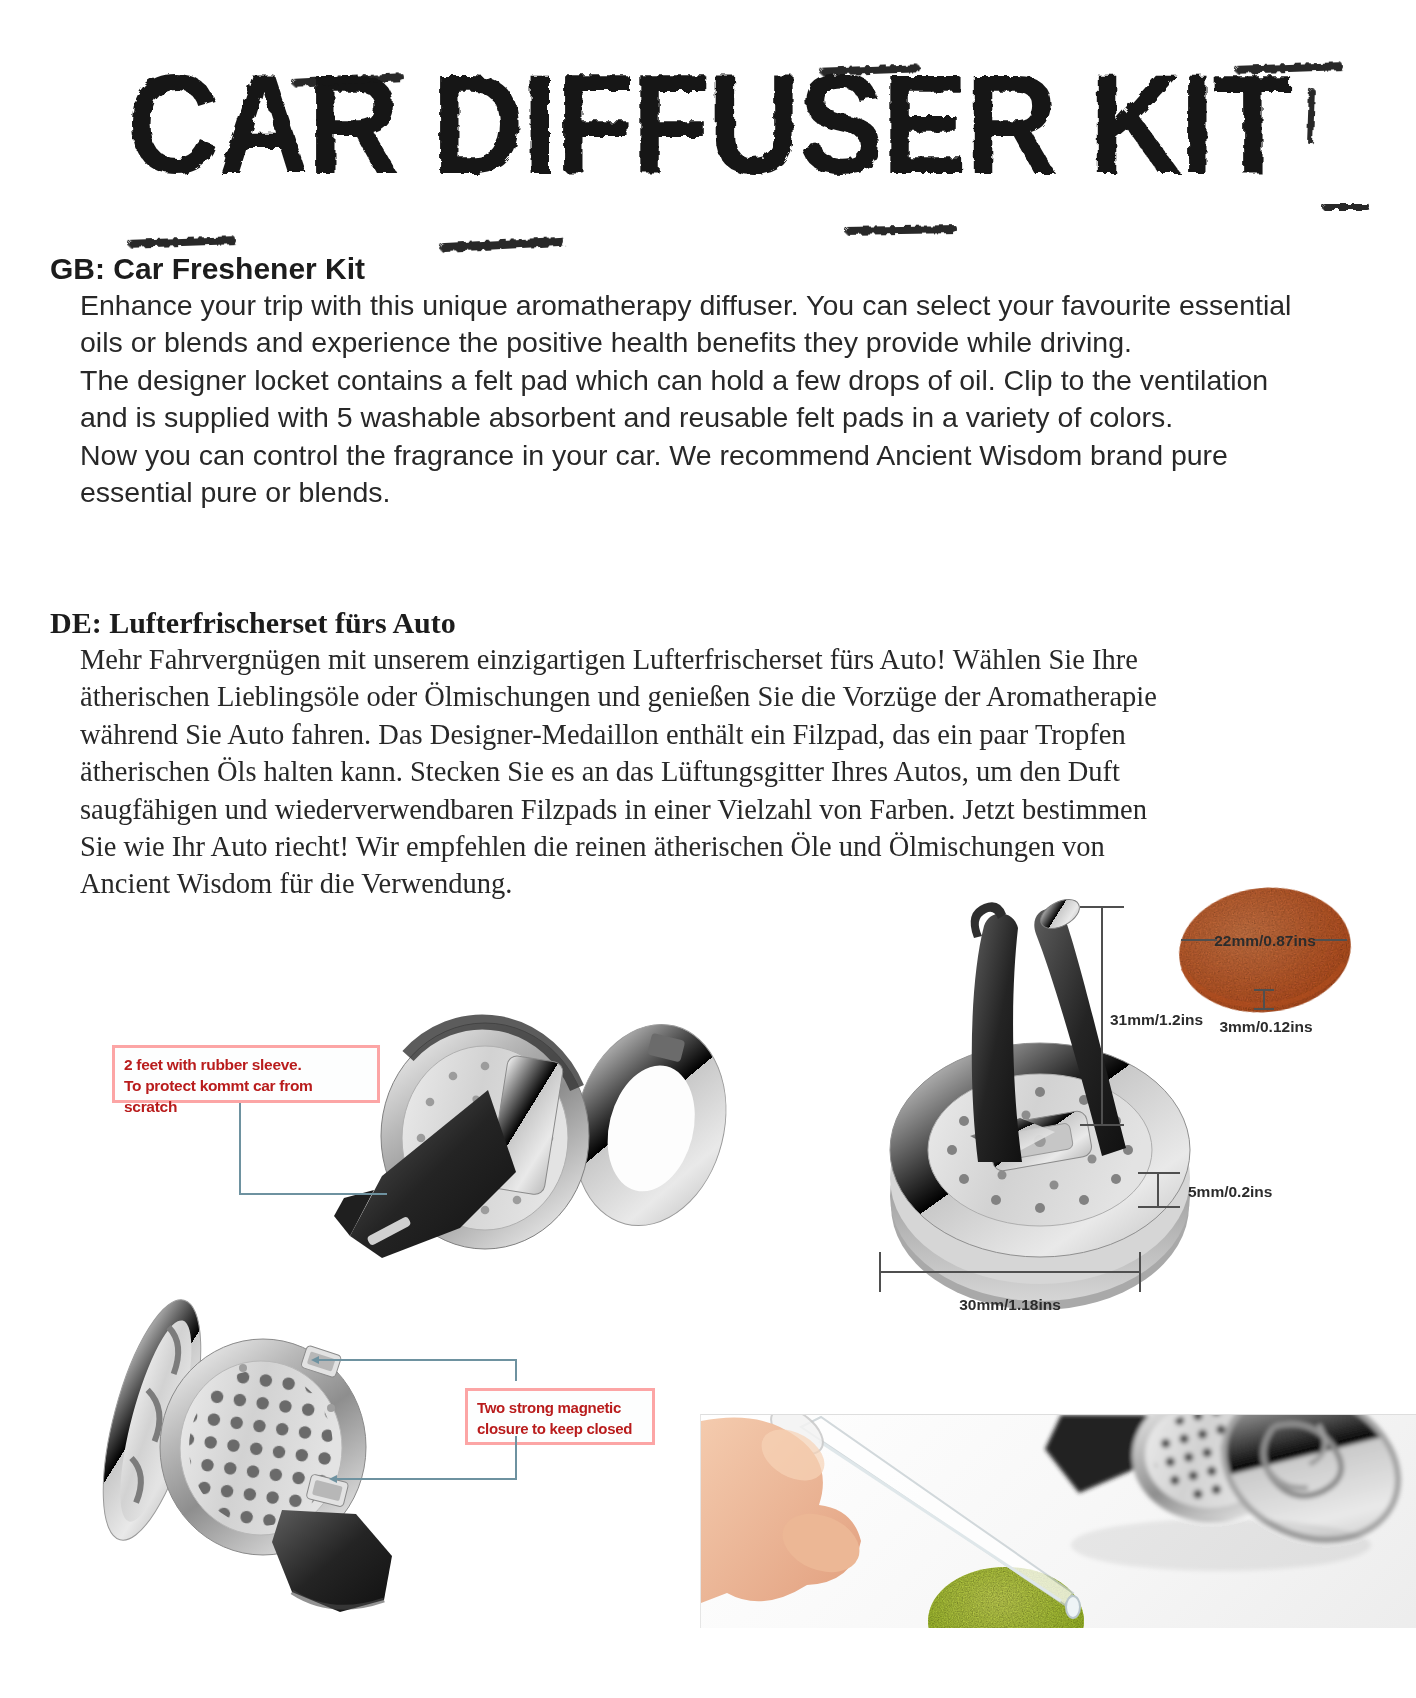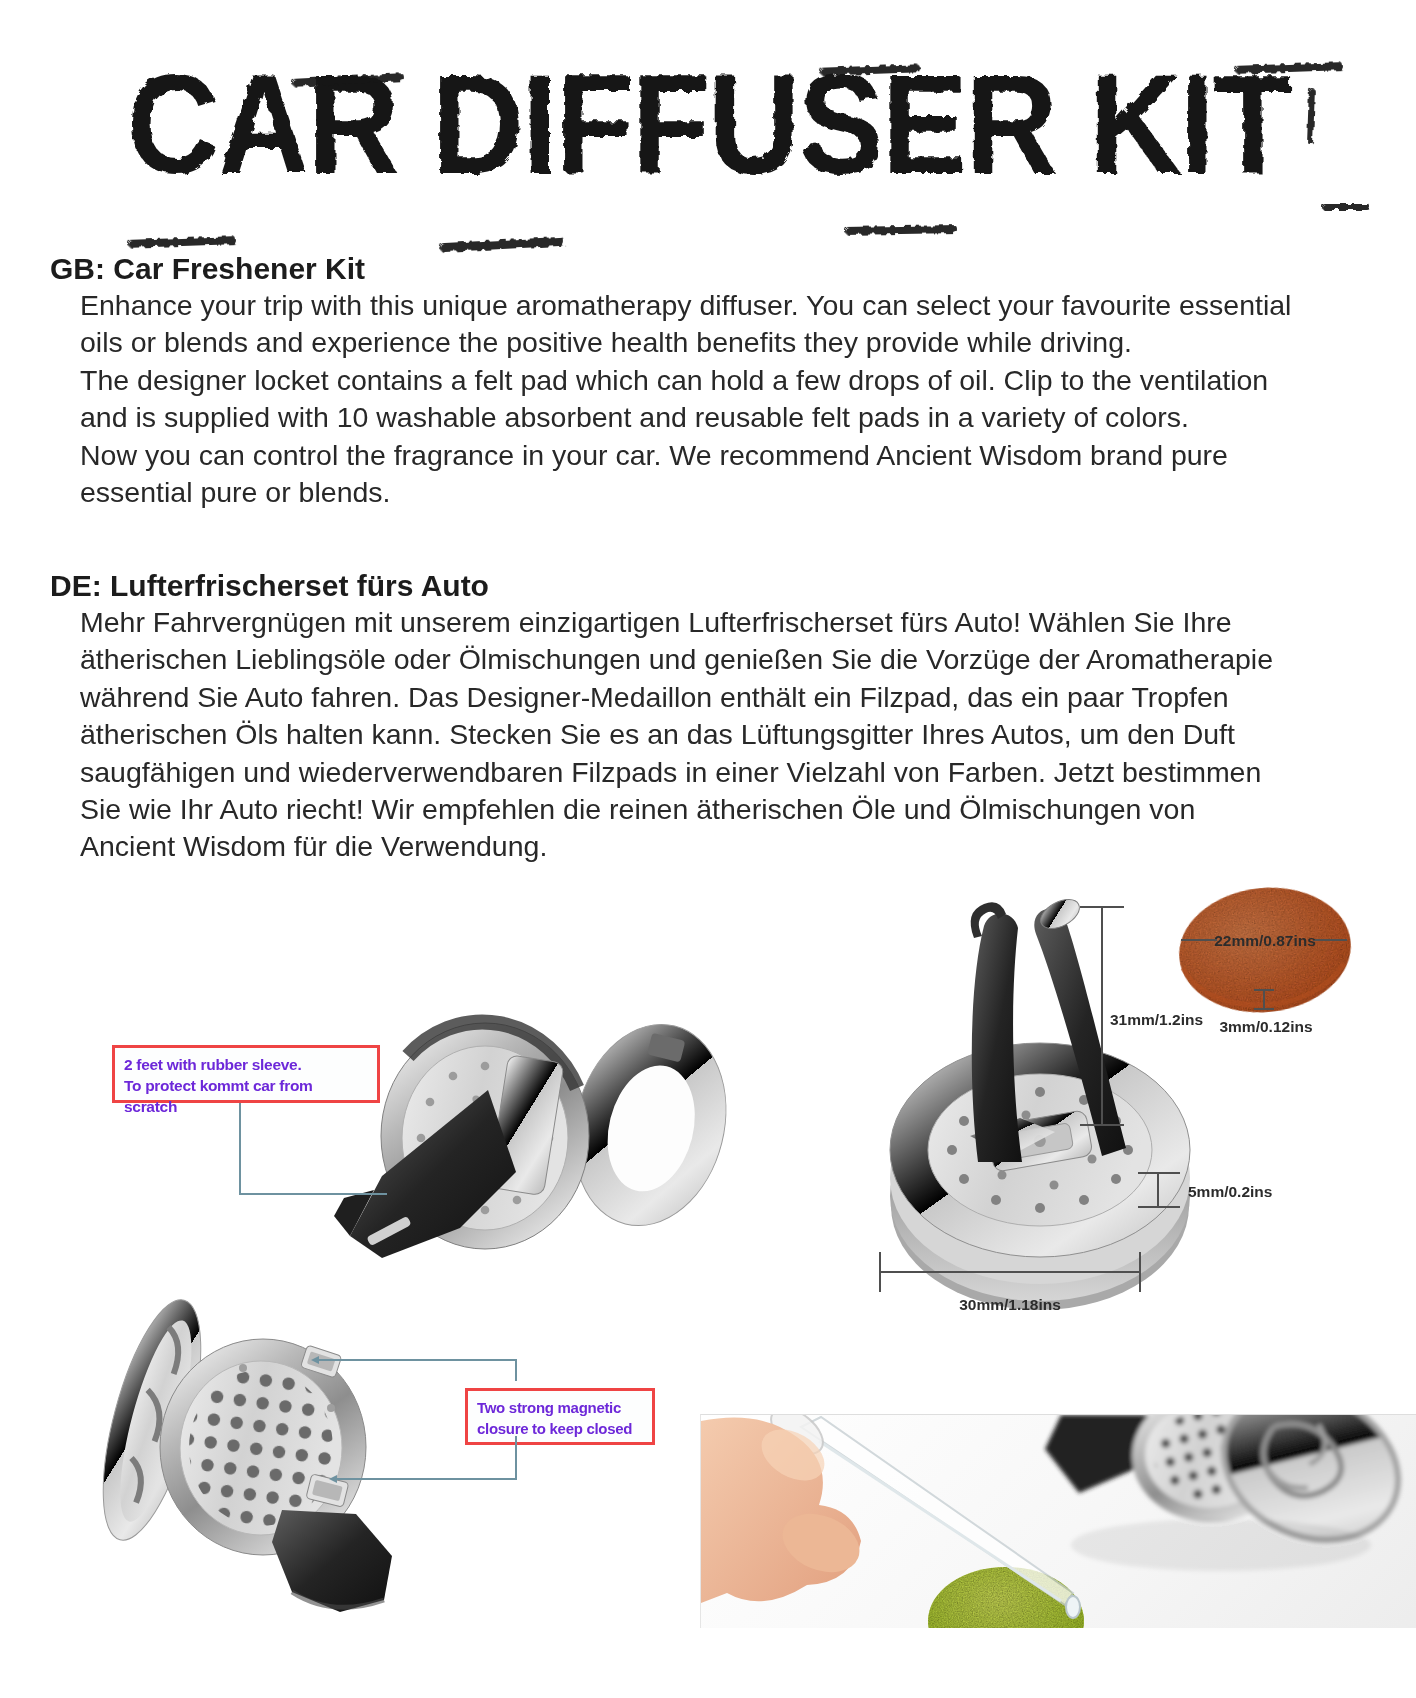--- a/index.html
+++ b/index.html
@@ -17,24 +17,24 @@
   .s4{left:128px;top:238px;width:108px;height:8px;transform:rotate(-2deg);}
   .s5{left:440px;top:240px;width:124px;height:9px;transform:rotate(-3deg);}
   .s6{left:845px;top:226px;width:112px;height:8px;transform:rotate(-1deg);}
   .s7{left:1308px;top:88px;width:6px;height:56px;transform:rotate(2deg);}
   .s8{left:1322px;top:204px;width:48px;height:6px;}
   
   .txt{position:absolute;left:50px;width:1340px;color:#282828;}
   .txt .h{font-size:30px;font-weight:700;color:#1c1c1c;line-height:37px;white-space:nowrap;}
   .txt .ln{font-size:28.5px;line-height:37.4px;white-space:nowrap;margin-left:30px;}
   .gb{top:250px;}
-  .de{top:567px;}
+  .de{top:604px;font-family:Liberation Serif, serif;}
   
-  .callout{position:absolute;box-sizing:border-box;border:3px solid #ef4444;background:#fdfefe;
-           color:#6d28d9;font-weight:700;padding:6px 9px;line-height:21px;}
+  .callout{position:absolute;box-sizing:border-box;border:3px solid #fca5a5;background:#fdfefe;
+           color:#b91c1c;font-weight:700;padding:6px 9px;line-height:21px;}
   .c1{left:112px;top:1045px;width:268px;height:58px;font-size:15.5px;letter-spacing:-0.3px;}
   .c2{left:465px;top:1380px;width:190px;height:57px;font-size:15px;letter-spacing:-0.3px;margin-top:8px;}
   .conn{position:absolute;background:#6e92a0;}
   .conn.h{height:2px;} .conn.v{width:2px;}
   .arrow-l{position:absolute;width:0;height:0;border-top:4px solid transparent;
            border-bottom:4px solid transparent;border-right:8px solid #6e92a0;}
   
   .art{position:absolute;}
   .dim-label{font:700 15.5px "Liberation Sans",sans-serif;fill:#2c2c2c;}
   .dim-line{stroke:#4f4f4f;stroke-width:2;fill:none;}
@@ -127,21 +127,21 @@
   <i class="smudge s5"></i>
   <i class="smudge s6"></i>
   <i class="smudge s7"></i>
   <i class="smudge s8"></i>
 
   <section class="txt gb">
     <div class="h">GB: Car Freshener Kit</div>
     <div class="ln">Enhance your trip with this unique aromatherapy diffuser. You can select your favourite essential</div>
     <div class="ln">oils or blends and experience the positive health benefits they provide while driving.</div>
     <div class="ln">The designer locket contains a felt pad which can hold a few drops of oil. Clip to the ventilation</div>
-    <div class="ln">and is supplied with 10 washable absorbent and reusable felt pads in a variety of colors.</div>
+    <div class="ln">and is supplied with 5 washable absorbent and reusable felt pads in a variety of colors.</div>
     <div class="ln">Now you can control the fragrance in your car. We recommend Ancient Wisdom brand pure</div>
     <div class="ln">essential pure or blends.</div>
   </section>
 
   <section class="txt de">
     <div class="h">DE: Lufterfrischerset fürs Auto</div>
     <div class="ln">Mehr Fahrvergnügen mit unserem einzigartigen Lufterfrischerset fürs Auto! Wählen Sie Ihre</div>
     <div class="ln">ätherischen Lieblingsöle oder Ölmischungen und genießen Sie die Vorzüge der Aromatherapie</div>
     <div class="ln">während Sie Auto fahren. Das Designer-Medaillon enthält ein Filzpad, das ein paar Tropfen</div>
     <div class="ln">ätherischen Öls halten kann. Stecken Sie es an das Lüftungsgitter Ihres Autos, um den Duft</div>

